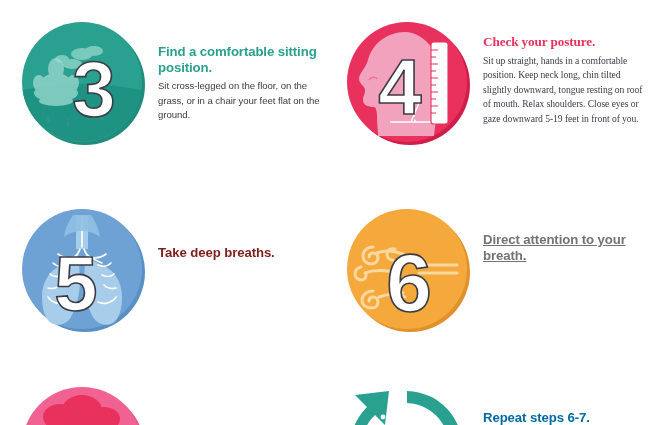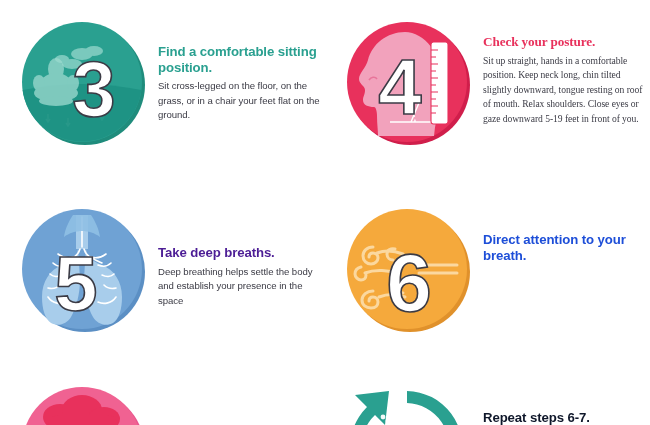--- a/index.html
+++ b/index.html
@@ -152,22 +152,21 @@
           <path d="M64 12v30"></path>
           <path d="M62 44c-2 8-10 10-18 14M55 52c-6 2-11 0-15-3M48 60c-5 2-10 1-13-2M44 70c-4 2-9 2-12-1M42 80c-3 3-8 4-12 3"></path>
           <path d="M66 44c2 8 10 10 18 14M73 52c6 2 11 0 15-3M80 60c5 2 10 1 13-2M84 70c4 2 9 2 12-1M86 80c3 3 8 4 12 3"></path>
           <path d="M30 92c4 6 12 8 18 5M98 92c-4 6-12 8-18 5"></path>
         </g>
         <path d="M55 10c-4 6-8 14-9 22 5-4 12-6 18-6 6 0 13 2 18 6-1-8-5-16-9-22z" fill="#8fc0e4" opacity="0.9"></path>
         <text x="58" y="105" font-family="'Liberation Sans',sans-serif" font-size="78" font-weight="bold" fill="#ffffff" stroke="#3b3b45" stroke-width="1.6" text-anchor="middle">5</text>
       </svg>
     </div>
     <div class="copy">
-      <div class="heading h-blue" style="color: #4c1d95;">Take deep breaths.</div>
-      <div class="body">Deep breathing helps settle the body and establish your presence in the space</div>
+      <div class="heading h-blue" style="color: #7f1d1d;">Take deep breaths.</div>
     </div>
   </div>
 
   <div class="step" id="step-6">
     <div class="badge">
       <svg viewBox="0 0 130 130">
         <circle cx="67" cy="67" r="60" fill="#e0912b"></circle>
         <circle cx="64" cy="64" r="60" fill="#f5a93c"></circle>
         <g stroke="#fbd89f" stroke-width="3" fill="none" stroke-linecap="round">
           <path d="M30 42c-6 0-10 4-10 9s4 8 8 8 7-3 7-6-2-5-5-5-4 2-4 4"></path>
@@ -177,21 +176,21 @@
           <path d="M18 62c-4 1-6 4-6 7s3 6 6 6 5-2 5-5"></path>
           <path d="M30 86c-6 0-11 4-11 9s4 8 9 8 7-3 7-6-2-5-5-5-4 2-4 4"></path>
           <path d="M36 92c8-3 18-3 26 0"></path>
           <path d="M60 88c-4-1-8 1-8 5s3 6 6 6"></path>
           <path d="M78 60h36M76 68h38"></path>
         </g>
         <text x="66" y="106" font-family="'Liberation Sans',sans-serif" font-size="82" font-weight="bold" fill="#ffffff" stroke="#3b3b45" stroke-width="1.6" text-anchor="middle">6</text>
       </svg>
     </div>
     <div class="copy">
-      <div class="heading h-orange" style="color: #1d4ed8;">Direct attention to your breath.</div>
+      <div class="heading h-orange" style="color: #737373; text-decoration: underline;">Direct attention to your breath.</div>
     </div>
   </div>
 
   <div class="step" id="step-7">
     <div class="badge">
       <svg viewBox="0 0 130 130">
         <circle cx="67" cy="67" r="60" fill="#e8548e"></circle>
         <circle cx="64" cy="64" r="60" fill="#f06292"></circle>
         <g fill="#e8315c">
           <ellipse cx="42" cy="34" rx="17" ry="13"></ellipse>
@@ -228,18 +227,18 @@
           <circle cx="27" cy="55" r="2.4"></circle>
             <circle cx="38" cy="50" r="2.4"></circle>
           <circle cx="24" cy="67" r="2.4"></circle>
         </g>
         <circle cx="64" cy="68" r="26" fill="#17927f"></circle>
         <circle cx="64" cy="66" r="22" fill="#ffffff" stroke="#3b3b45" stroke-width="1.4"></circle>
         <text x="64" y="104" font-family="'Liberation Sans',sans-serif" font-size="78" font-weight="bold" fill="#ffffff" stroke="#3b3b45" stroke-width="1.6" text-anchor="middle">8</text>
       </svg>
     </div>
     <div class="copy">
-      <div class="heading h-teal" style="color: #0f172a;">Repeat steps 6-7.</div>
+      <div class="heading h-teal" style="color: #0369a1;">Repeat steps 6-7.</div>
       <div class="body"></div>
     </div>
   </div>
 
 </div>
 
 </body></html>

